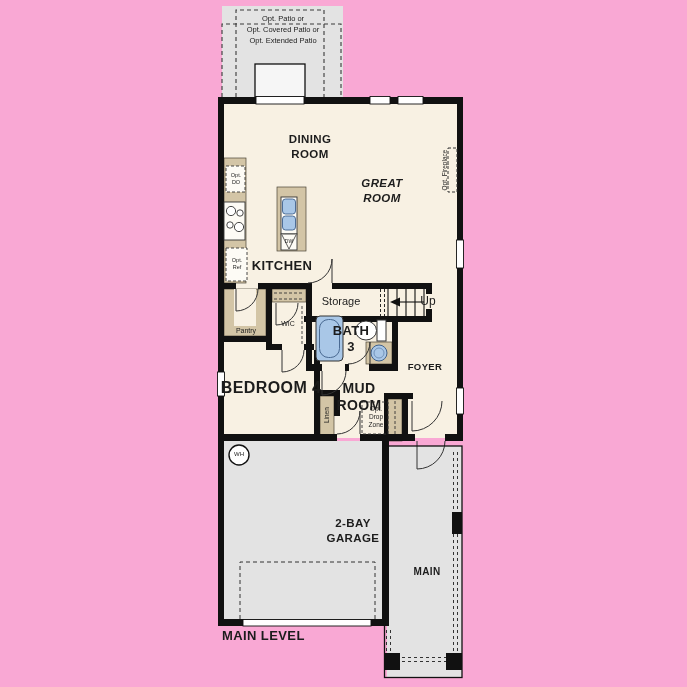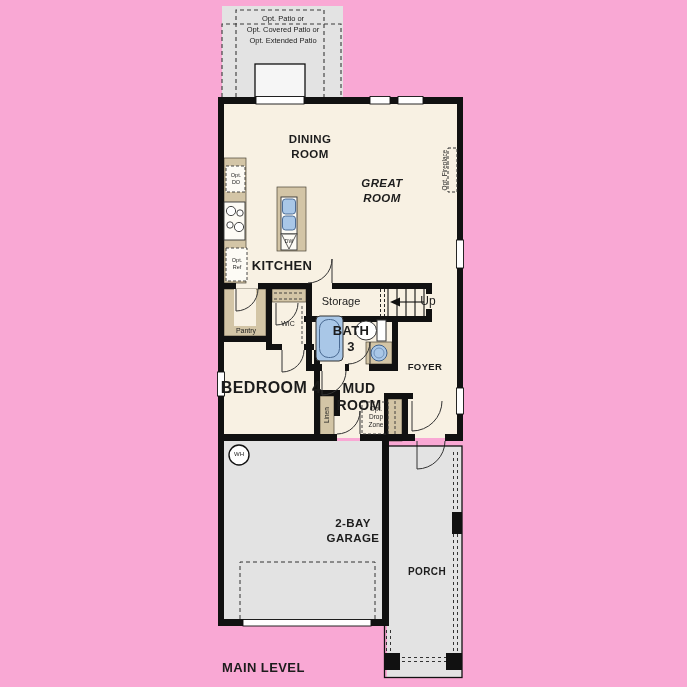--- a/index.html
+++ b/index.html
@@ -29,21 +29,21 @@
   .l-wic{left:288px;top:324px;font-size:7px;}
   .l-bath{left:351px;top:339px;font-size:13px;line-height:1.2;}
   .l-foyer{left:425px;top:367px;font-size:9.5px;}
   .l-bed{left:271px;top:388px;font-size:16px;white-space:nowrap;}
   .l-mud{left:359px;top:397px;font-size:14px;line-height:1.2;}
   .l-drop{left:376px;top:417px;font-size:6.5px;line-height:1.25;}
   .l-linen{left:327px;top:415px;font-size:6.5px;}
   .l-wh{left:239px;top:455px;font-size:6px;}
   .l-garage{left:309px;top:531px;font-size:11.5px;margin-left:44px;}
   .l-porch{left:427px;top:571px;font-size:10px;}
-  .l-main{left:222px;top:660px;font-size:13px;transform:none;text-align:right;white-space:nowrap;}
+  .l-main{left:222px;top:628px;font-size:13px;transform:none;text-align:right;white-space:nowrap;}
 </style>
 </head>
 <body>
 
 <div class="plan">
 
   <svg width="687" height="687" viewBox="0 0 687 687">
 
     <g>
       <rect x="222" y="6" width="121" height="91" fill="#e3e3e3"></rect>
@@ -251,15 +251,15 @@
   <div class="lbl l-bed b">BEDROOM 4</div>
   <div class="lbl l-mud b">MUD
 ROOM</div>
   <div class="lbl l-drop">Opt.
 Drop
 Zone</div>
   <div class="lbl l-linen rot">Linen</div>
   <div class="lbl l-wh">WH</div>
   <div class="lbl l-garage b">2-BAY
 GARAGE</div>
-  <div class="lbl l-porch b">PORCH</div>
+  <div class="lbl l-porch b">MAIN</div>
   <div class="lbl l-main b">MAIN LEVEL</div>
 </div>
 
 </body></html>

